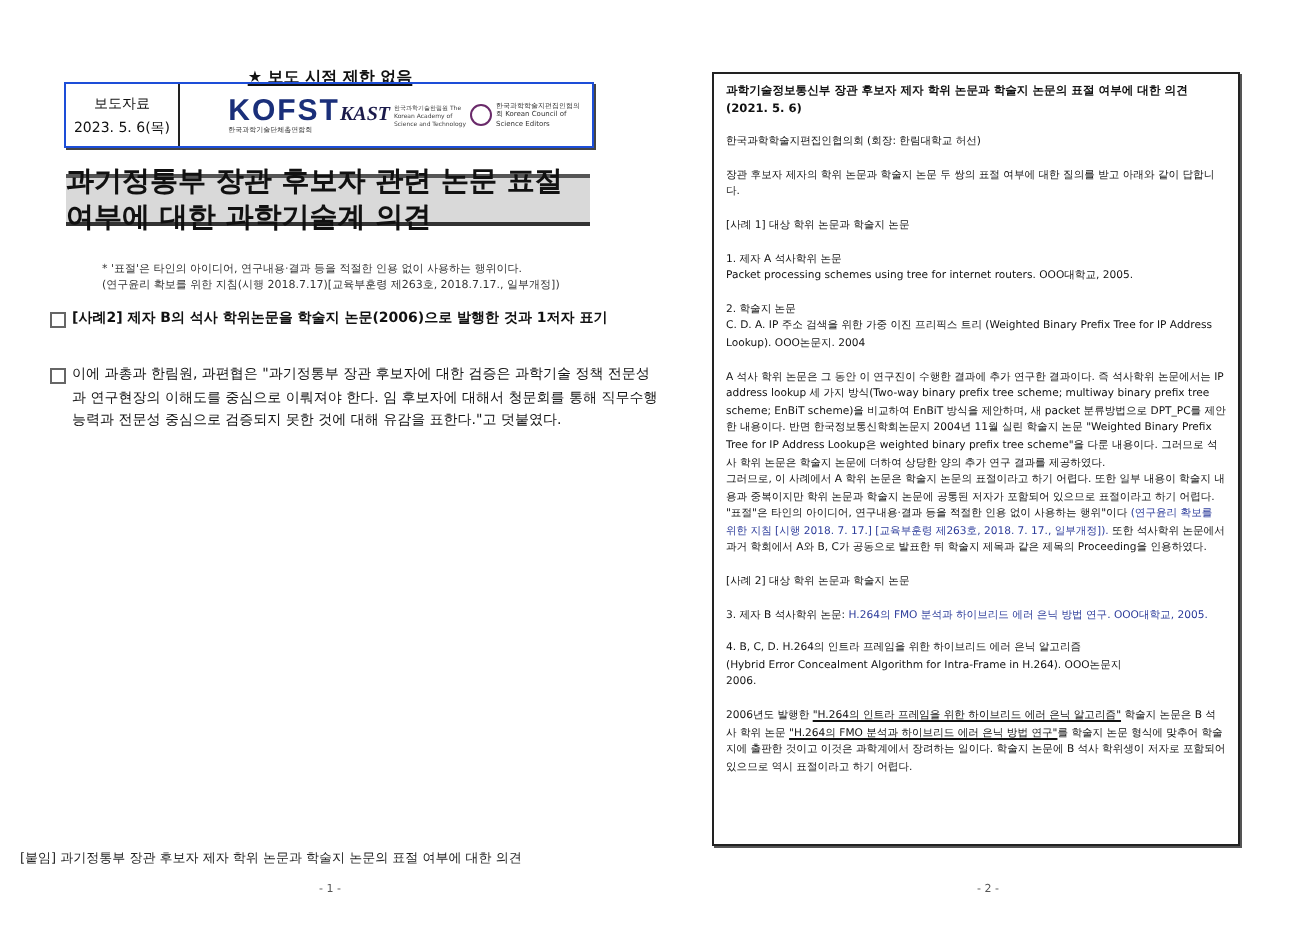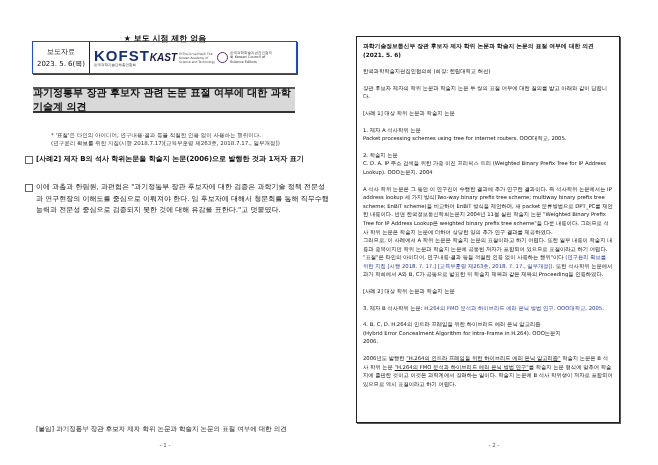--- a/index.html
+++ b/index.html
@@ -1,45 +1,45 @@
 <!DOCTYPE html>
 <html><head>
 <meta charset="utf-8">
 <style>
   html,body{margin:0;padding:0;background:#ffffff;}
   body{width:658px;height:465px;position:relative;overflow:hidden;font-family:"DejaVu Sans",sans-serif;color:#111;}
   .page{position:absolute;top:0;height:465px;background:#fff;}
   #p1{left:0;width:330px;}
   #p2{left:330px;width:328px;}
   .embargo{position:absolute;top:33px;left:0;width:330px;text-align:center;font-size:8px;font-weight:bold;}
-  .embargo span{margin-top:43px;}
+  .embargo span{text-decoration:underline;margin-top:43px;}
   .hdrbox{position:absolute;top:41px;left:32px;width:263px;height:31px;border:1px solid #1d4ed8;box-shadow:1px 1px 0 #444;display:flex;}
   .hdrleft{width:56px;border-right:1px solid #222;display:flex;flex-direction:column;justify-content:center;align-items:center;font-size:7px;line-height:12px;}
-  .hdrlogos{flex:1;display:flex;align-items:center;justify-content:flex-start;padding:0 4px;}
+  .hdrlogos{flex:1;display:flex;align-items:center;justify-content:flex-end;padding:0 4px;}
   .kofst{display:flex;flex-direction:column;align-items:flex-start;}
   .kofst .big{font-family:"Liberation Sans",sans-serif;font-weight:bold;font-size:15px;color:#1a2f7a;letter-spacing:1px;line-height:14px;}
   .kofst .small{font-size:3.5px;color:#333;}
   .kast{display:flex;align-items:center;gap:2px;}
-  .kast .big{font-family:Liberation Sans, sans-serif;font-weight:bold;font-style:italic;font-size:10px;color:#1a1a4a;}
+  .kast .big{font-family:Liberation Serif, serif;font-weight:bold;font-style:italic;font-size:10px;color:#1a1a4a;}
   .kast .small{font-size:3px;color:#444;width:38px;line-height:4px;}
   .kcse{display:flex;align-items:center;gap:2px;}
   .kcse .circ{width:9px;height:9px;border-radius:50%;border:1px solid #6a2a6a;}
   .kcse .small{font-size:3.5px;color:#333;width:44px;line-height:4.5px;}
   .contact{position:absolute;top:75px;left:0;width:330px;text-align:center;font-size:7px;color:#222;}
-  .titlebar{position:absolute;top:87px;left:33px;width:262px;height:22px;background:#d9d9d9;border-top:2px solid #555;border-bottom:2px solid #333;display:flex;align-items:center;justify-content:center;font-size:10px;font-weight:bold;}
+  .titlebar{position:absolute;top:87px;left:33px;width:262px;height:22px;background:#d9d9d9;border-top:2px solid #555;border-bottom:2px solid #333;display:flex;align-items:center;justify-content:center;font-size:14px;font-weight:bold;}
   .p1body{position:absolute;top:117px;left:25px;width:305px;font-size:7px;line-height:11.3px;}
   .item{display:flex;}
   .mark{width:11px;flex:none;color:#666;}
   .sq{display:inline-block;width:6px;height:6px;border:1px solid #666;margin-top:2px;}
   .circle{display:inline-block;width:6px;height:6px;border:1px solid #666;border-radius:50%;margin-top:2px;}
   .indent{margin-left:12px;}
   .bold{font-weight:bold;}
   .note{font-size:5.5px;line-height:8px;margin-left:26px;color:#333;}
   .gap6{height:7px;}
-  .appendix{position:absolute;top:425px;left:36px;font-size:6.5px;color:#222;}
+  .appendix{position:absolute;top:425px;left:10px;font-size:6.5px;color:#222;}
   .pnum{position:absolute;top:442px;width:100%;text-align:center;font-size:5.5px;color:#555;}
   .p2box{position:absolute;top:36px;left:26px;width:264px;height:387px;border:1.5px solid #222;box-shadow:1px 1px 0 #555;padding:5px 6px;box-sizing:border-box;font-size:5.3px;line-height:8.6px;}
   .p2box p{margin:0;}
   .p2box .g{height:8px;}
   .blue{color:#2b3b9a;}
   .ul{text-decoration:underline;}
   .p2title{font-weight:bold;font-size:5.8px;}
 </style>
 </head>
 <body>

